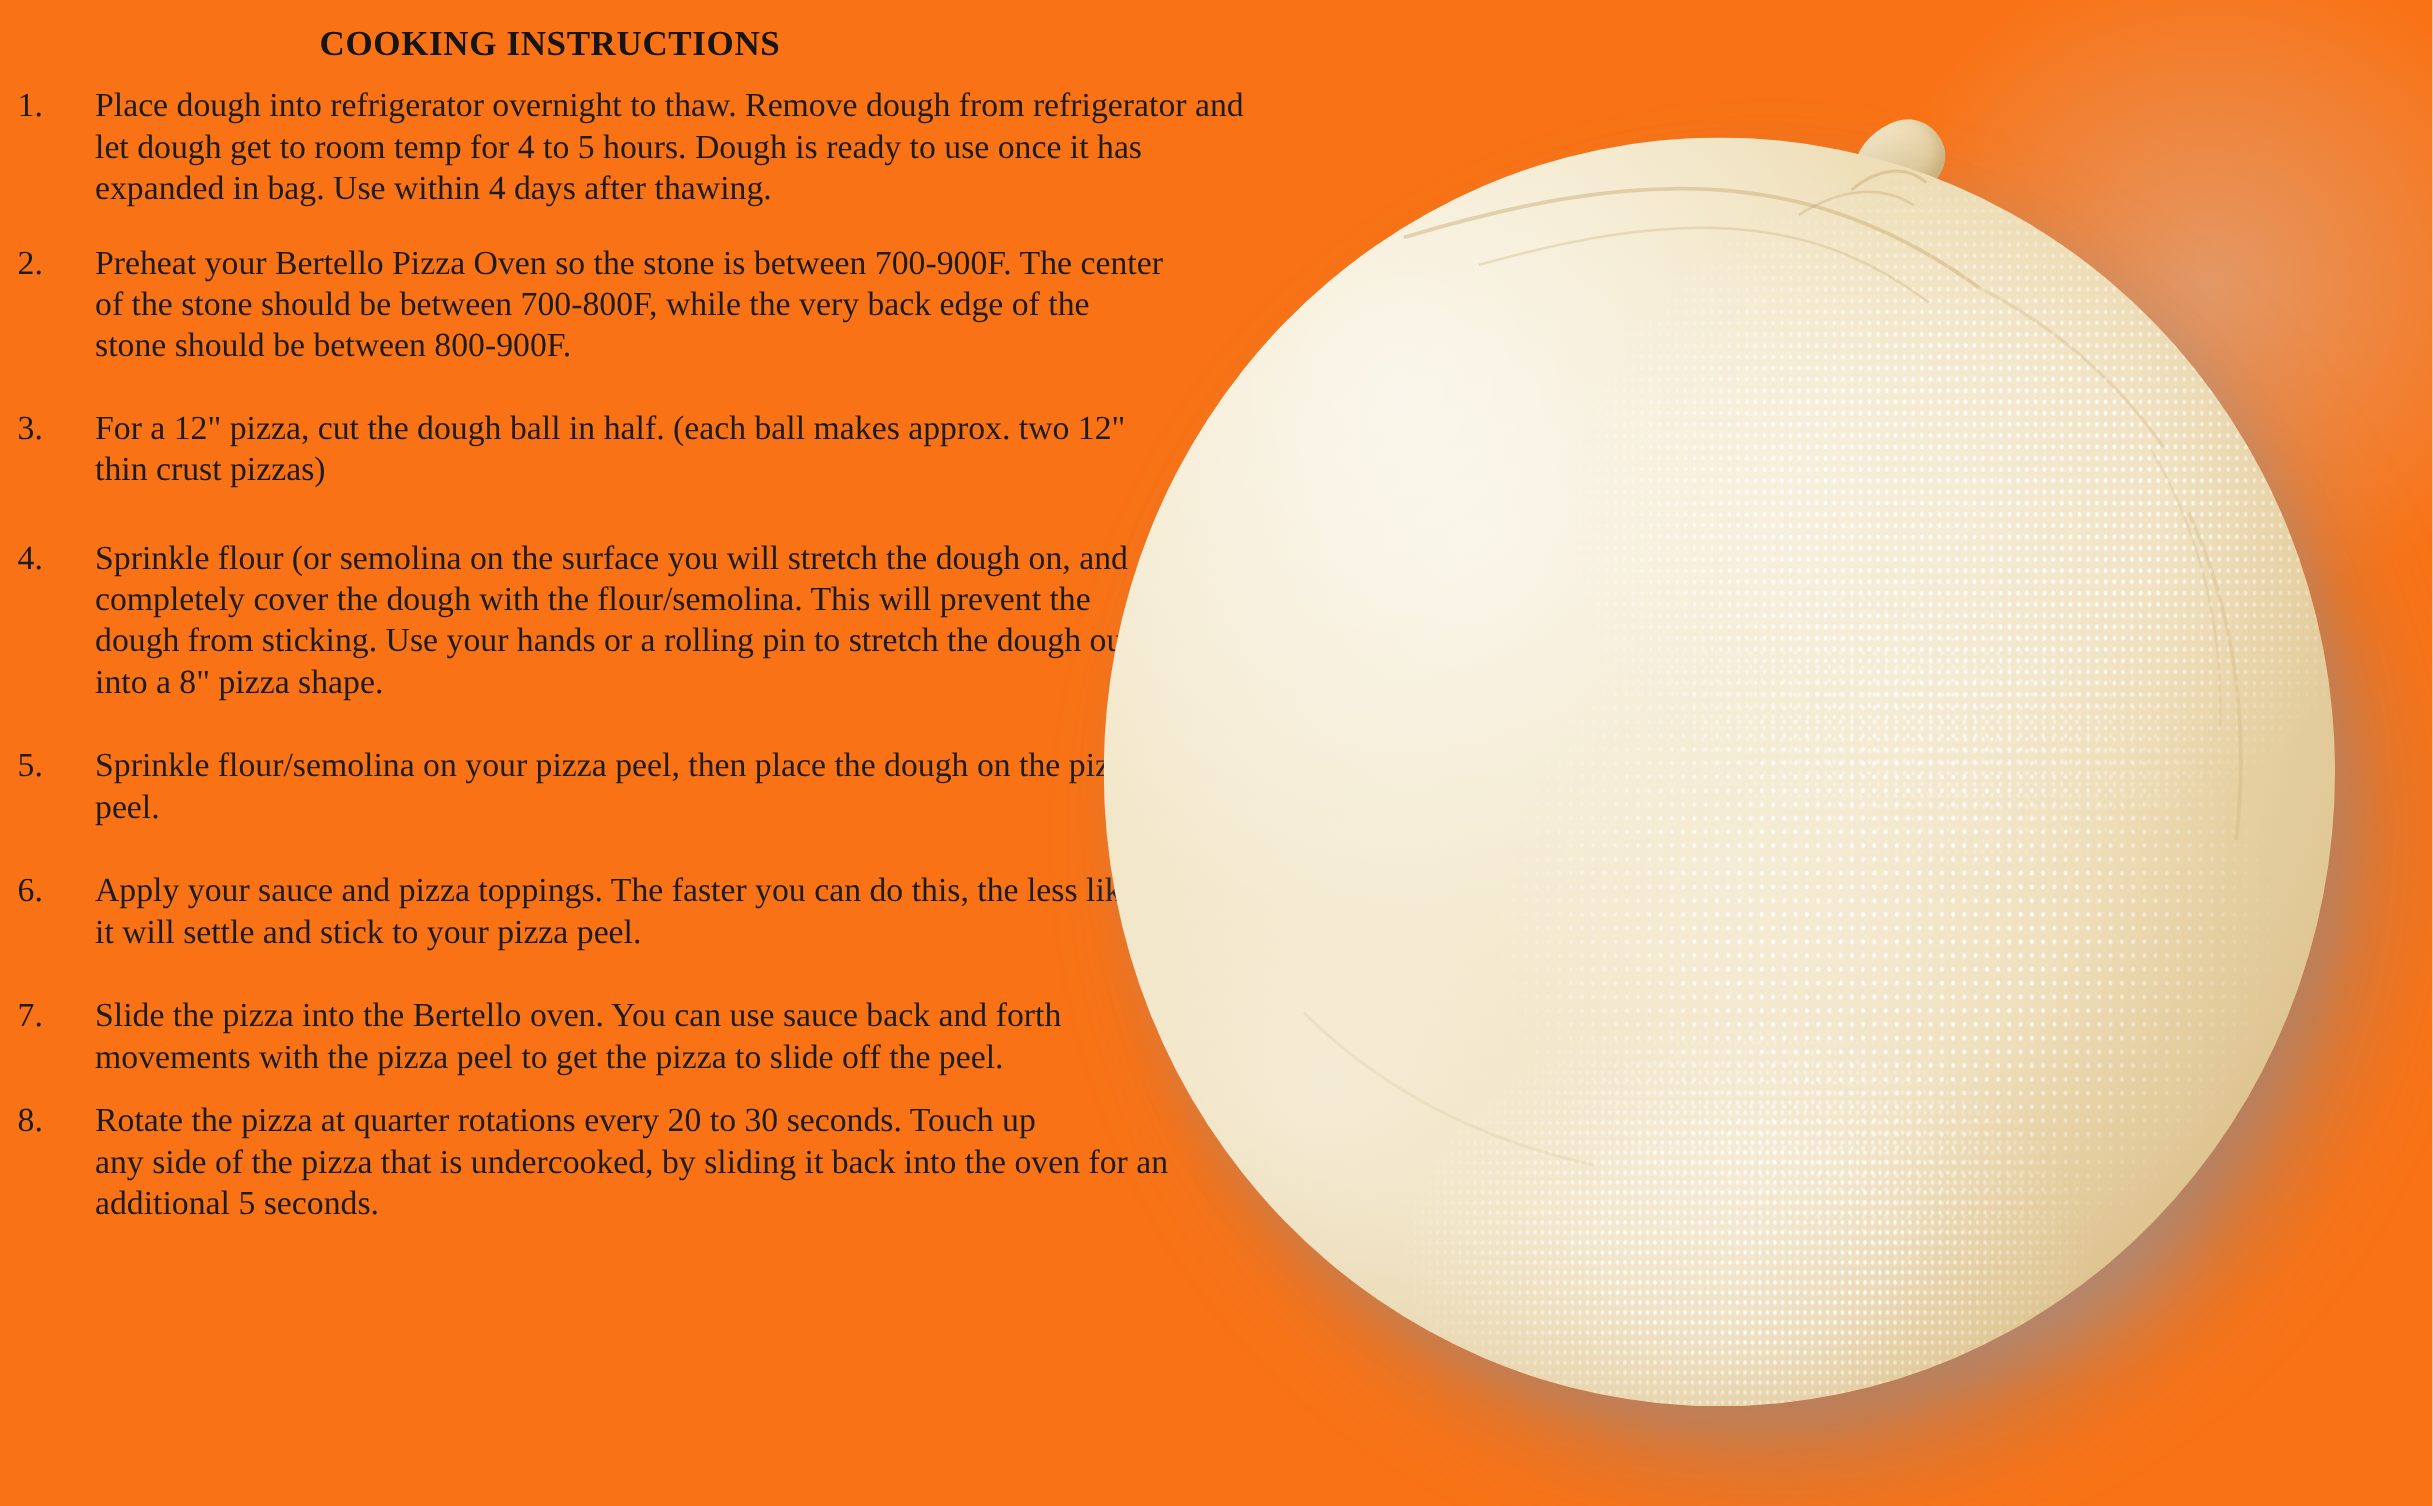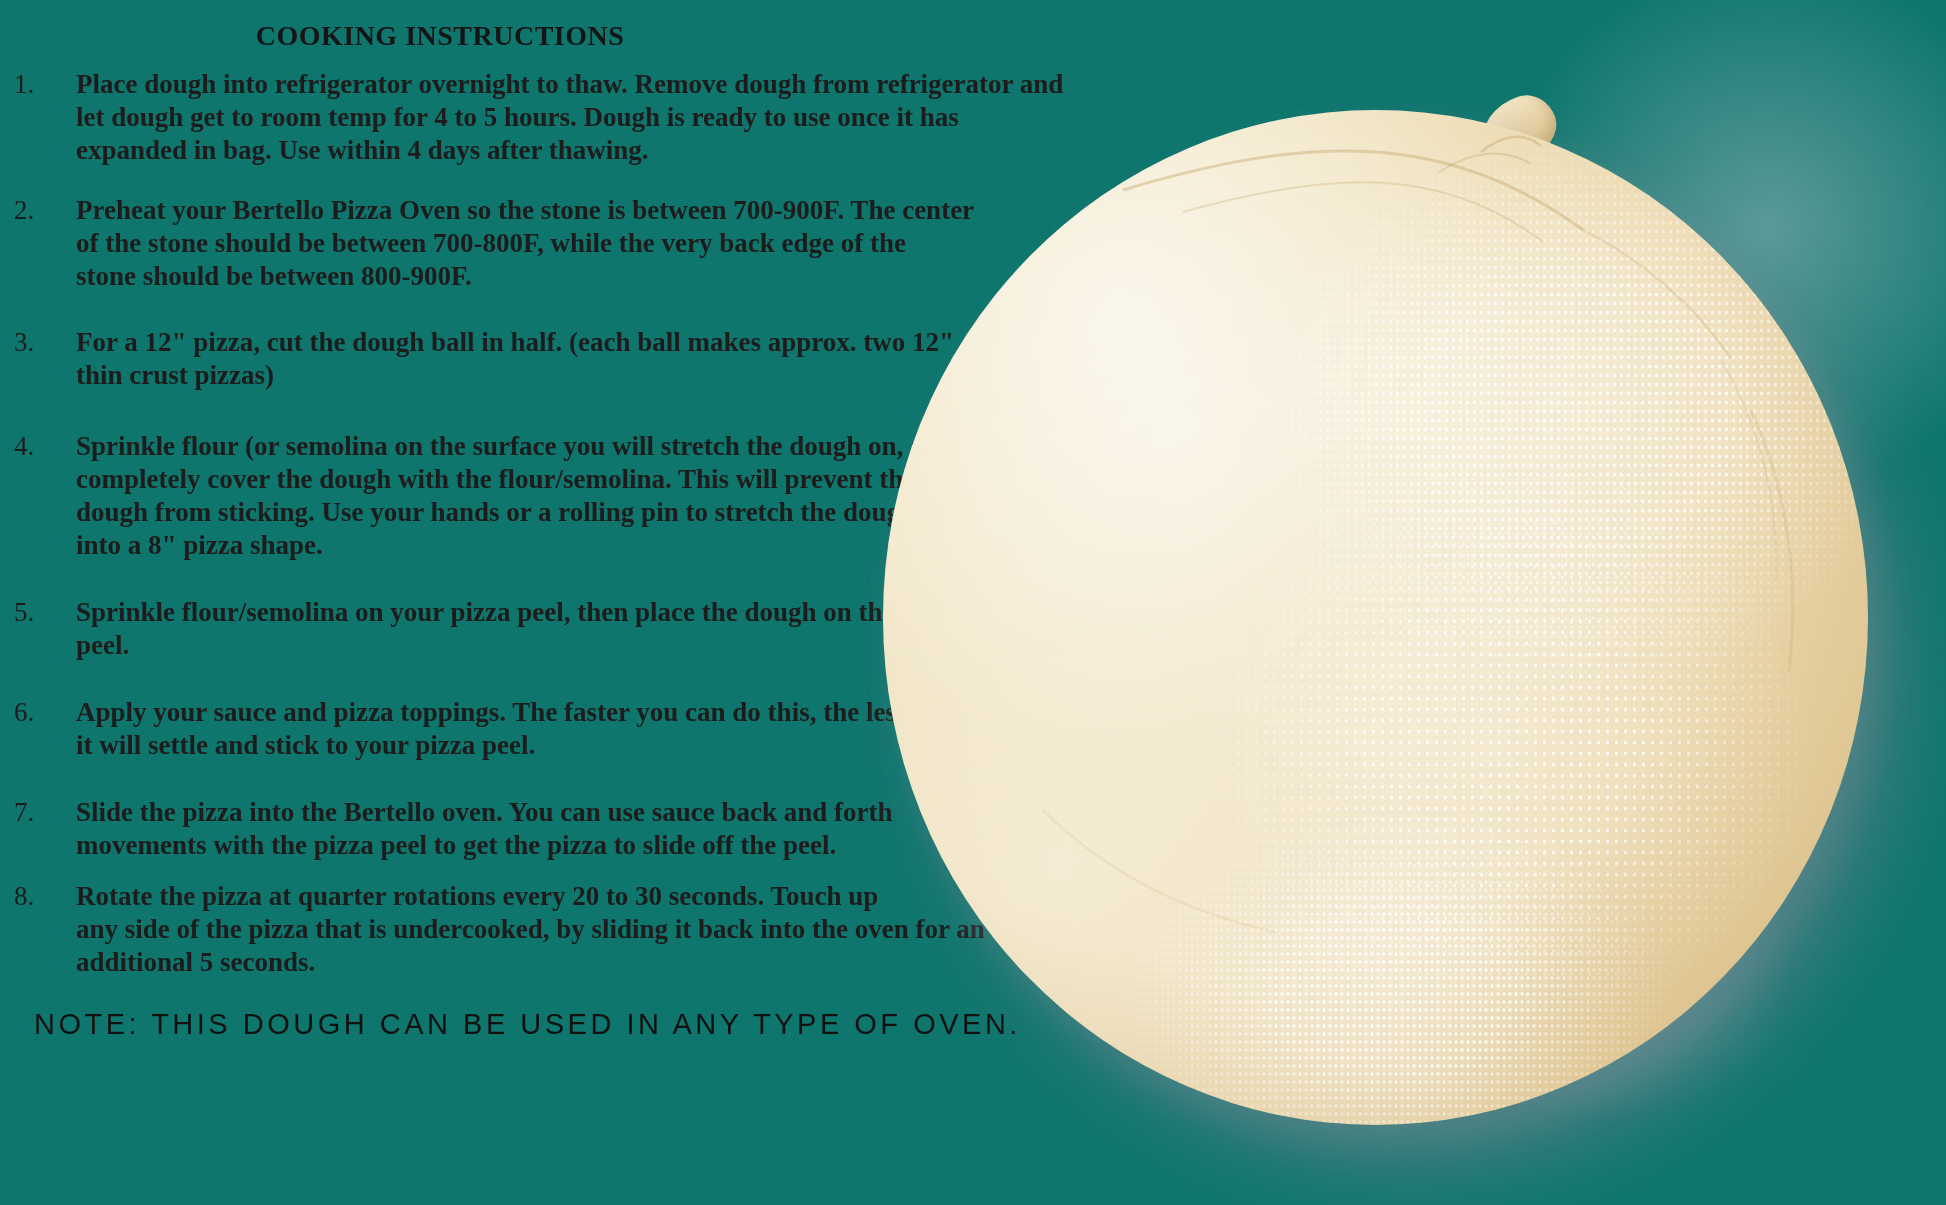--- a/index.html
+++ b/index.html
@@ -1,31 +1,31 @@
 <!DOCTYPE html>
 <html><head>
 <meta charset="utf-8">
 <style>
   html,body{margin:0;padding:0;background:#fff;}
   .canvas{
-    position:relative;width:1946px;height:1205px;background:#0f766e;
+    position:relative;width:1946px;height:1205px;background:#f97316;
     overflow:hidden;font-family:"Liberation Serif", serif;color:#1b1b1b;
   }
   
   .doc{position:absolute;left:0;top:0;width:920px;height:1205px;}
   .doc h1{
     position:absolute;left:0;top:20px;width:880px;margin:0;
     font-size:28px;font-weight:bold;text-align:center;letter-spacing:.5px;color:#151515;
   }
   .step{
     position:absolute;left:14px;display:flex;align-items:flex-start;
     font-size:27px;line-height:33px;color:#1c1c1c;
   }
   .step .num{flex:0 0 46px;margin-right:16px;}
-  .step .txt{white-space:pre;font-weight:bold;}
+  .step .txt{white-space:pre;}
   .note{
     position:absolute;left:34px;top:1008px;
     font-family:"Liberation Sans", sans-serif;font-size:29px;letter-spacing:3.5px;
     color:#111;white-space:pre;
   }
   
   .photo{position:absolute;left:883px;top:110px;width:985px;height:1015px;}
   .bg-wash-tr{
     position:absolute;left:380px;top:-110px;width:700px;height:760px;
     background:radial-gradient(ellipse 55% 50% at 72% 30%, rgba(198,205,214,.42), rgba(255,255,255,0) 70%);
@@ -131,21 +131,20 @@
       <span class="txt">Slide the pizza into the Bertello oven. You can use sauce back and forth
 movements with the pizza peel to get the pizza to slide off the peel.</span>
     </div>
     <div class="step" style="top:880px">
       <span class="num">8.</span>
       <span class="txt">Rotate the pizza at quarter rotations every 20 to 30 seconds. Touch up
 any side of the pizza that is undercooked, by sliding it back into the oven for an
 additional 5 seconds.</span>
     </div>
 
-    <div class="note">NOTE: THIS DOUGH CAN BE USED IN ANY TYPE OF OVEN.</div>
   </div>
 
   <div class="photo">
     <div class="bg-wash-tr"></div>
     <div class="bg-wash-br"></div>
     <div class="nub"></div>
     <div class="dough"></div>
     <div class="rim"></div>
     <div class="flour flour-a"></div>
     <div class="flour flour-b"></div>

